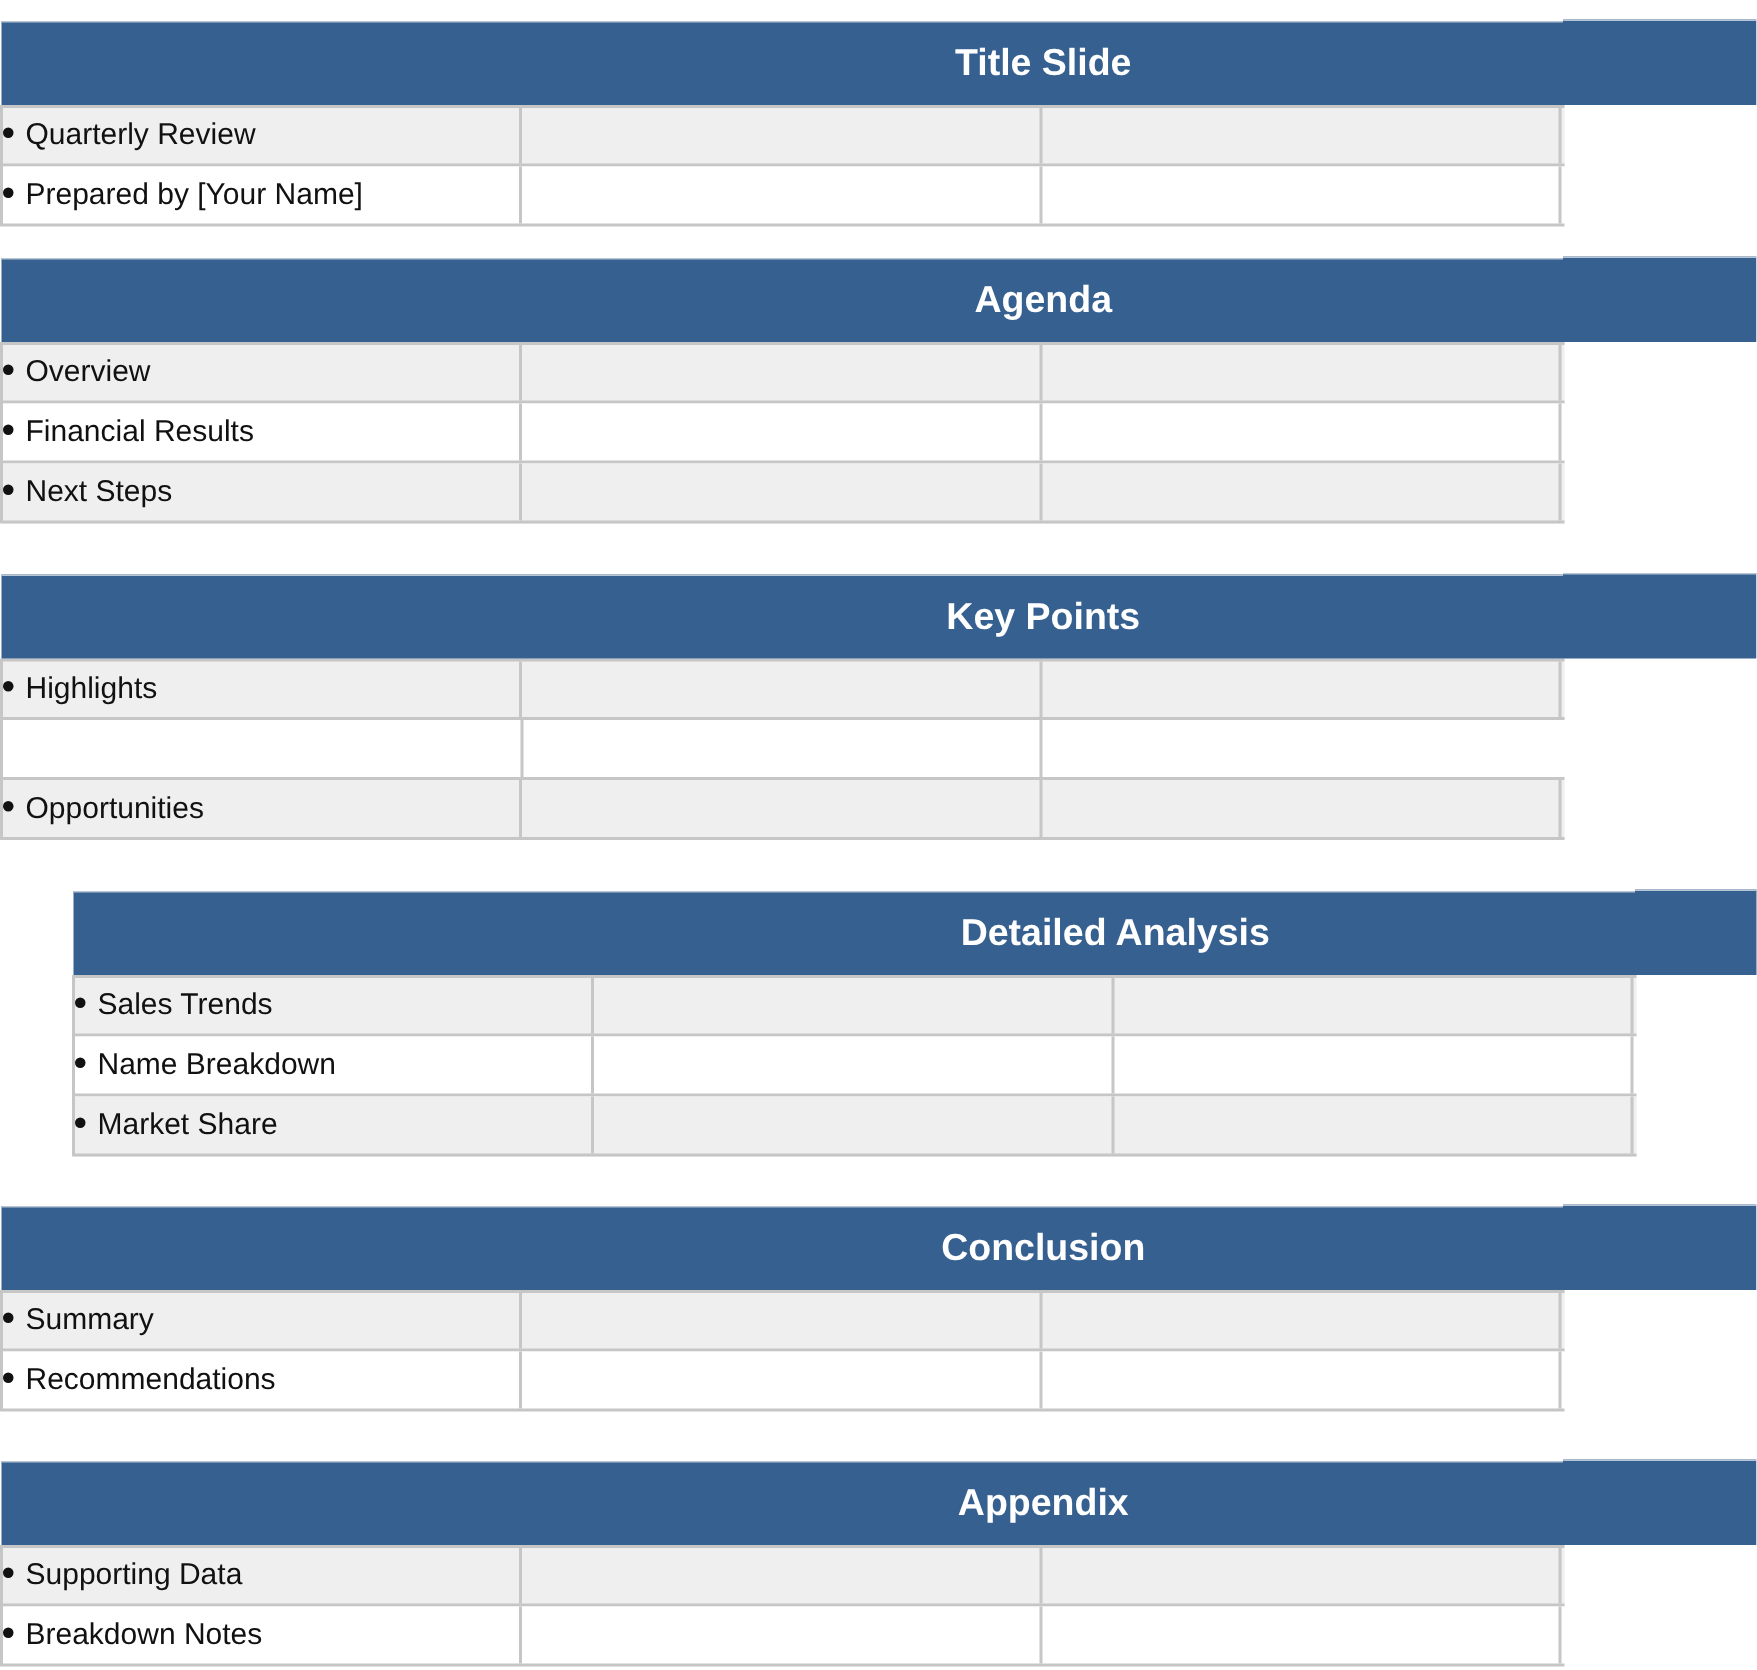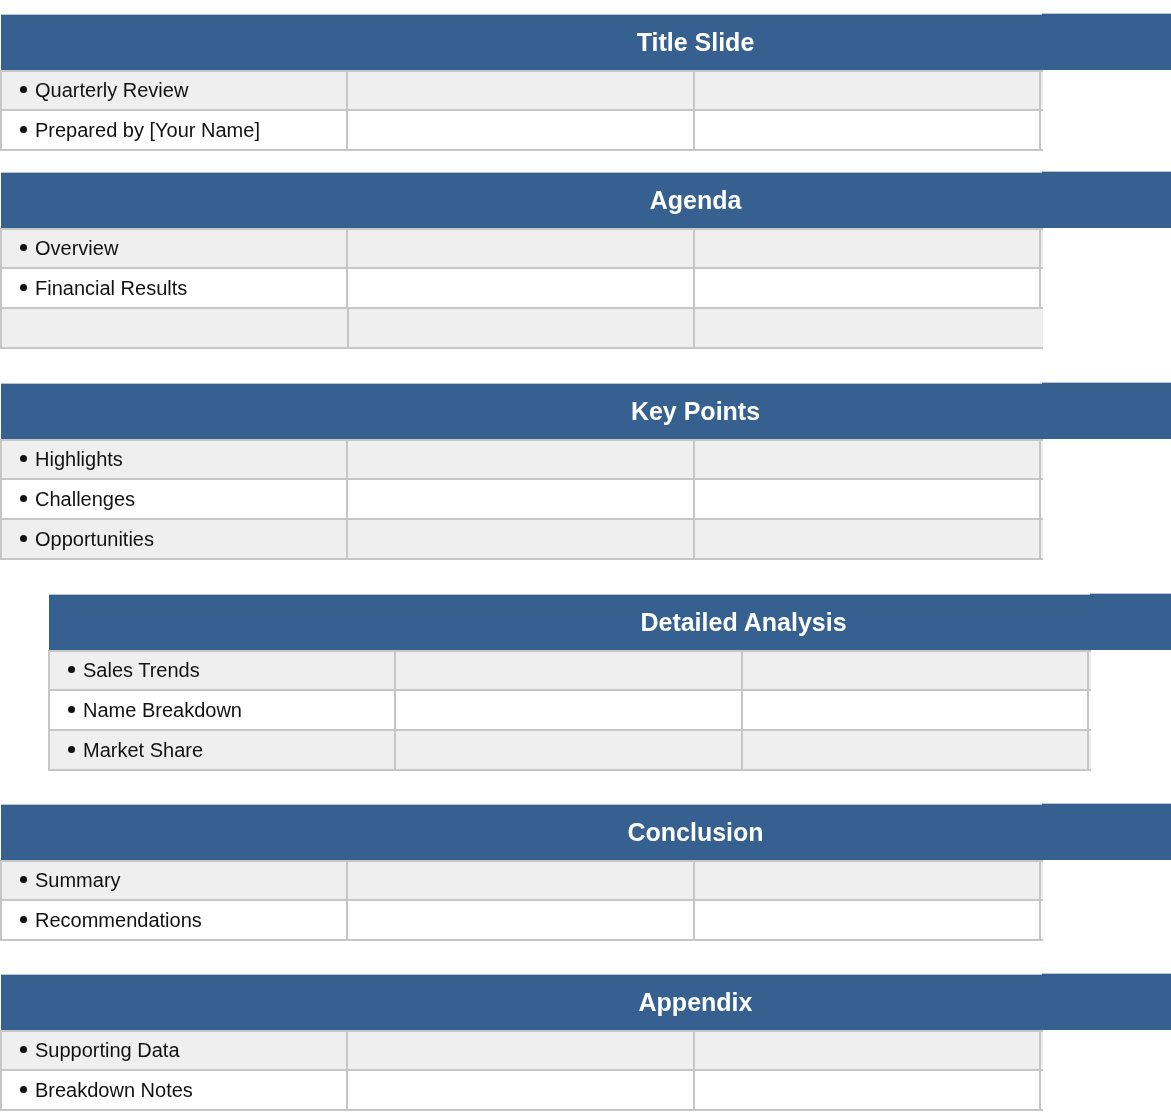--- a/index.html
+++ b/index.html
@@ -71,21 +71,21 @@
     }
     .row.shaded { background: #efefef; }
     .row.plain { background: #ffffff; text-align: right; }
     .cell {
       box-sizing: border-box;
       border-right: 2px solid #c6c6c6;
       height: 100%;
       display: flex;
       align-items: center;
     }
-    .cell.c1 { width: 346px; padding-left: 18px; }
+    .cell.c1 { width: 346px; }
     .cell.c2 { width: 347px; }
     .cell.c3 { width: 346px; }
     .cell-text {
       font-size: 20px;
       color: #111111;
       white-space: nowrap;
     }
     .bullet {
       display: inline-block;
       width: 7px;
@@ -154,20 +154,23 @@
           <span class="cell-text"><span class="bullet"></span><span>Financial Results</span></span>
         </div>
       <div class="cell c2">
           <span class="cell-text"></span>
         </div>
       <div class="cell c3">
           <span class="cell-text"></span>
         </div>
     </div>
     <div class="row shaded">
+      <div class="cell c1">
+          <span class="cell-text"><span class="bullet"></span><span>Next Steps</span></span>
+        </div>
       <div class="cell c2">
           <span class="cell-text"></span>
         </div>
       <div class="cell c3">
           <span class="cell-text"></span>
         </div>
     </div>
   </div>
 </div>
 
@@ -182,23 +185,20 @@
           <span class="cell-text"><span class="bullet"></span><span>Highlights</span></span>
         </div>
       <div class="cell c2">
           <span class="cell-text"></span>
         </div>
       <div class="cell c3">
           <span class="cell-text"></span>
         </div>
     </div>
     <div class="row plain">
-      <div class="cell c1">
-          <span class="cell-text"><span class="bullet"></span><span>Challenges</span></span>
-        </div>
       <div class="cell c2">
           <span class="cell-text"></span>
         </div>
       <div class="cell c3">
           <span class="cell-text"></span>
         </div>
     </div>
     <div class="row shaded">
       <div class="cell c1">
           <span class="cell-text"><span class="bullet"></span><span>Opportunities</span></span>

